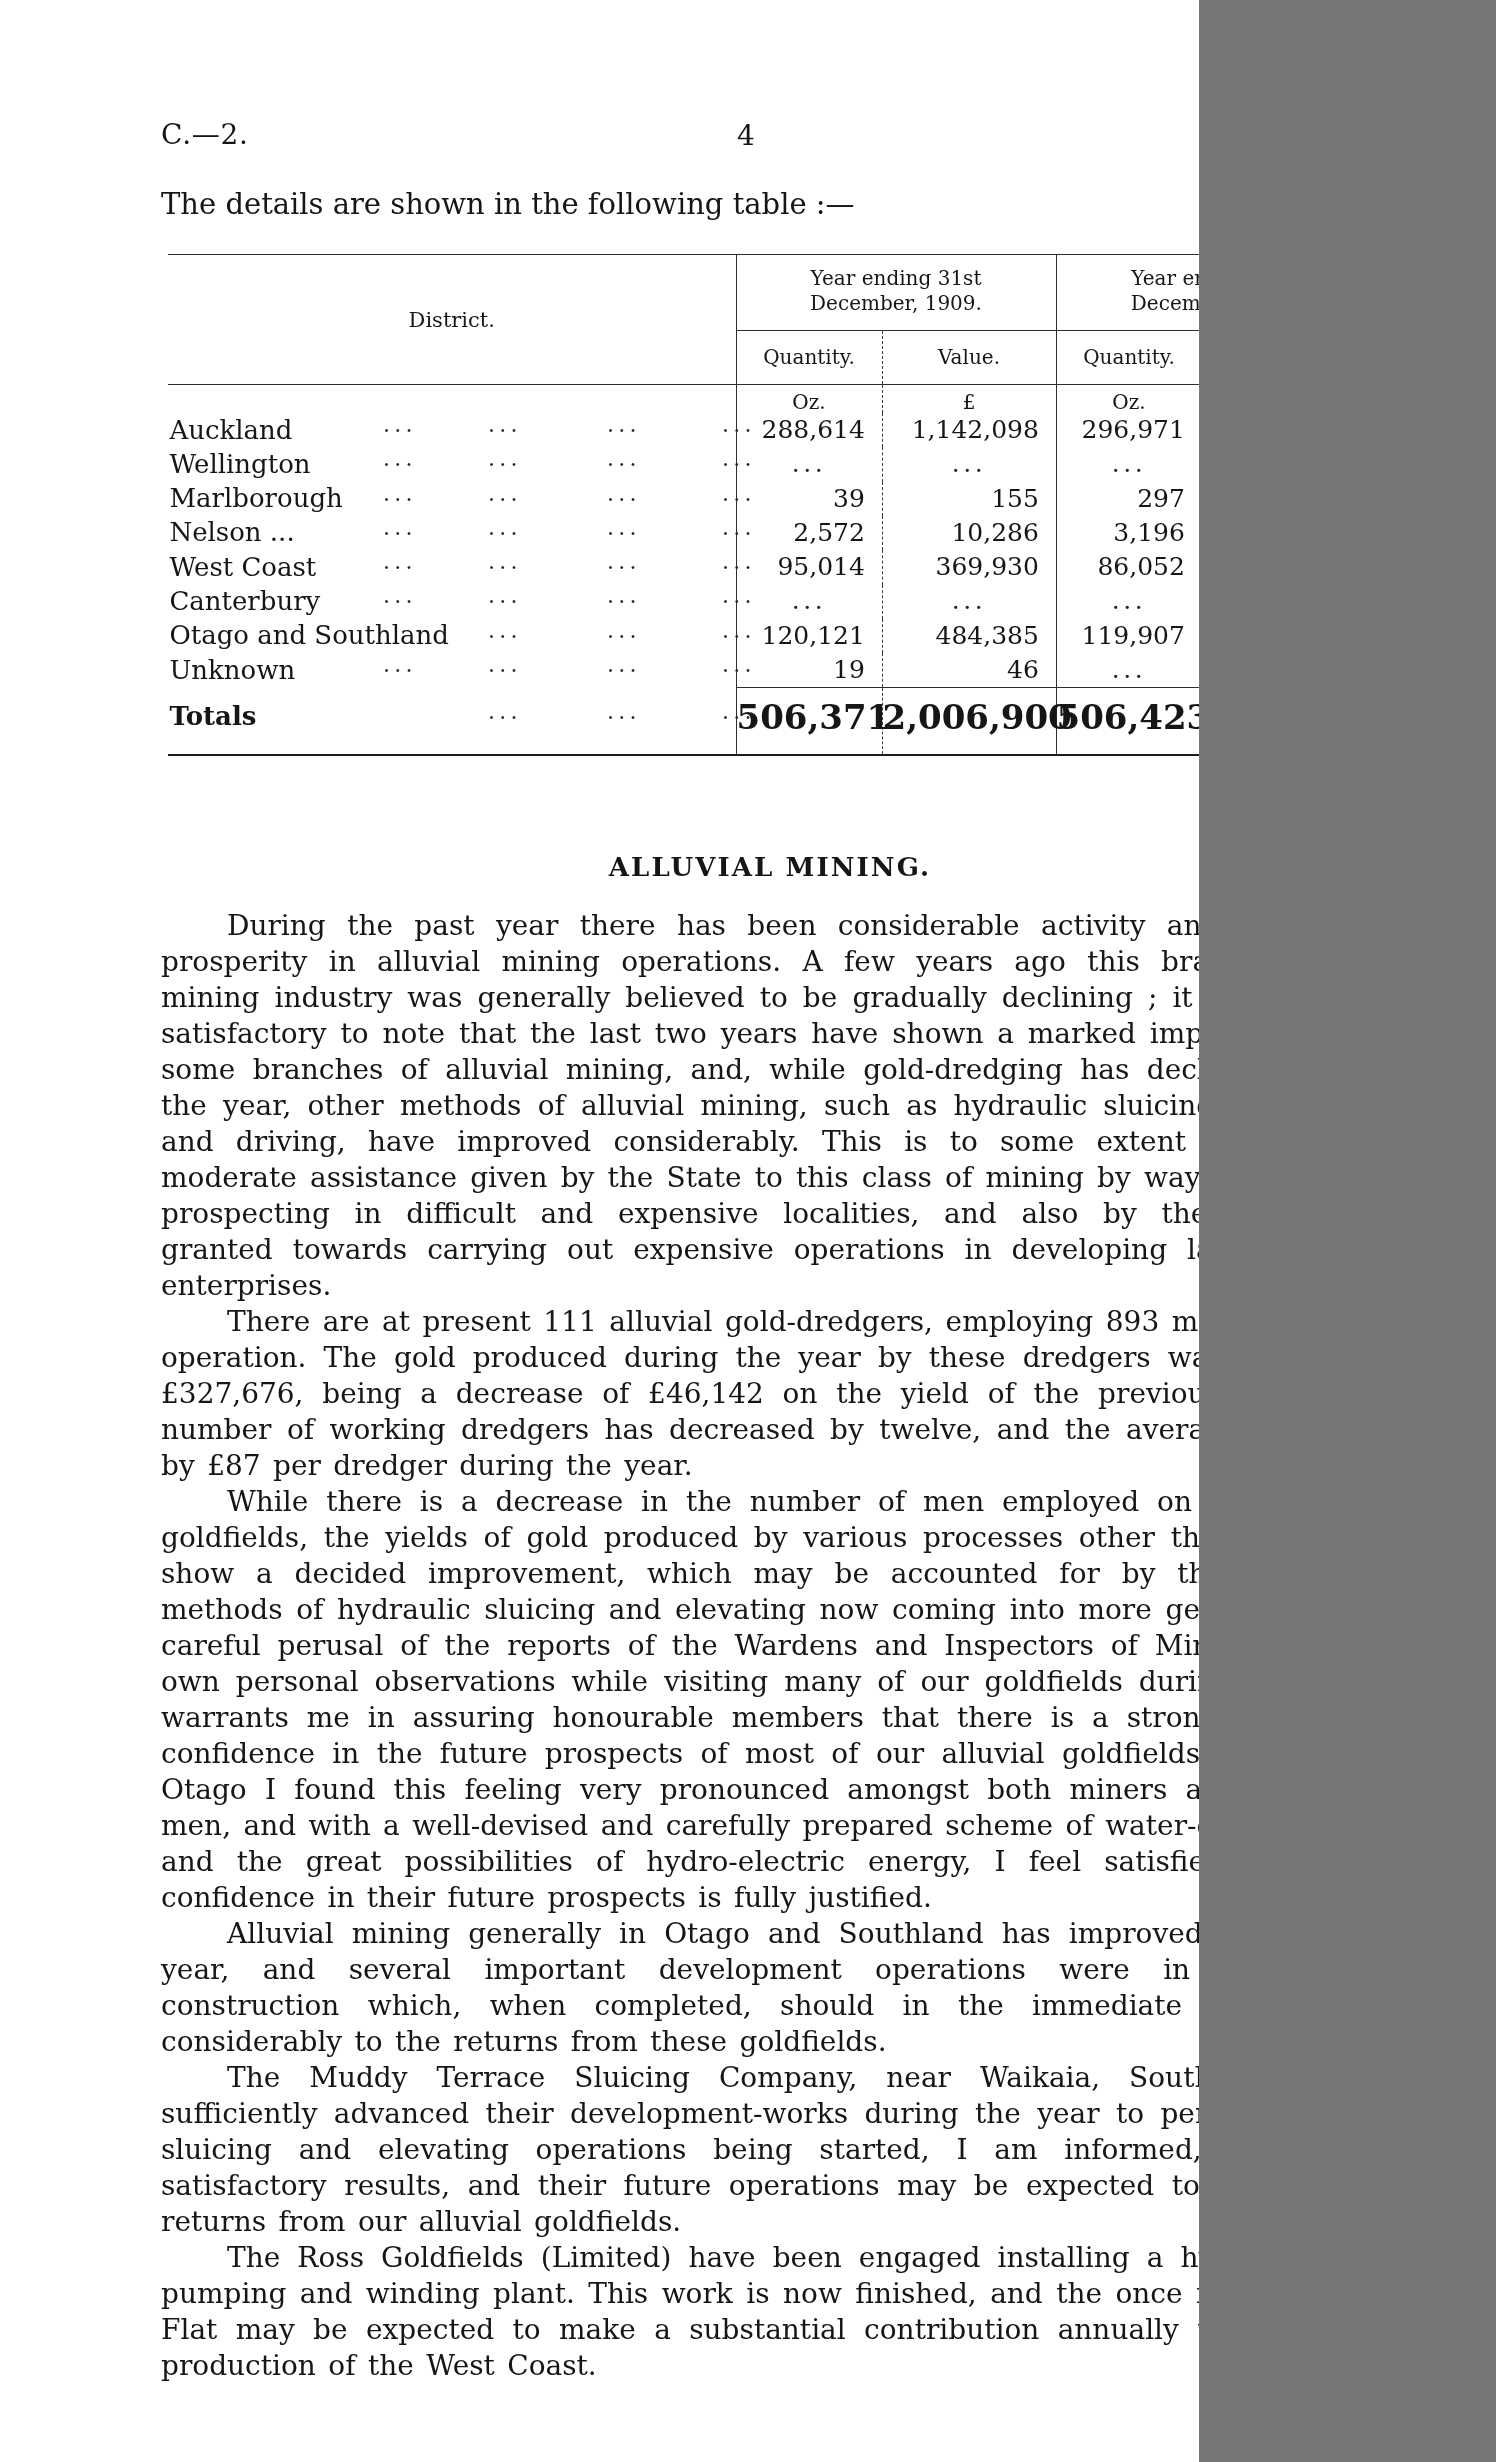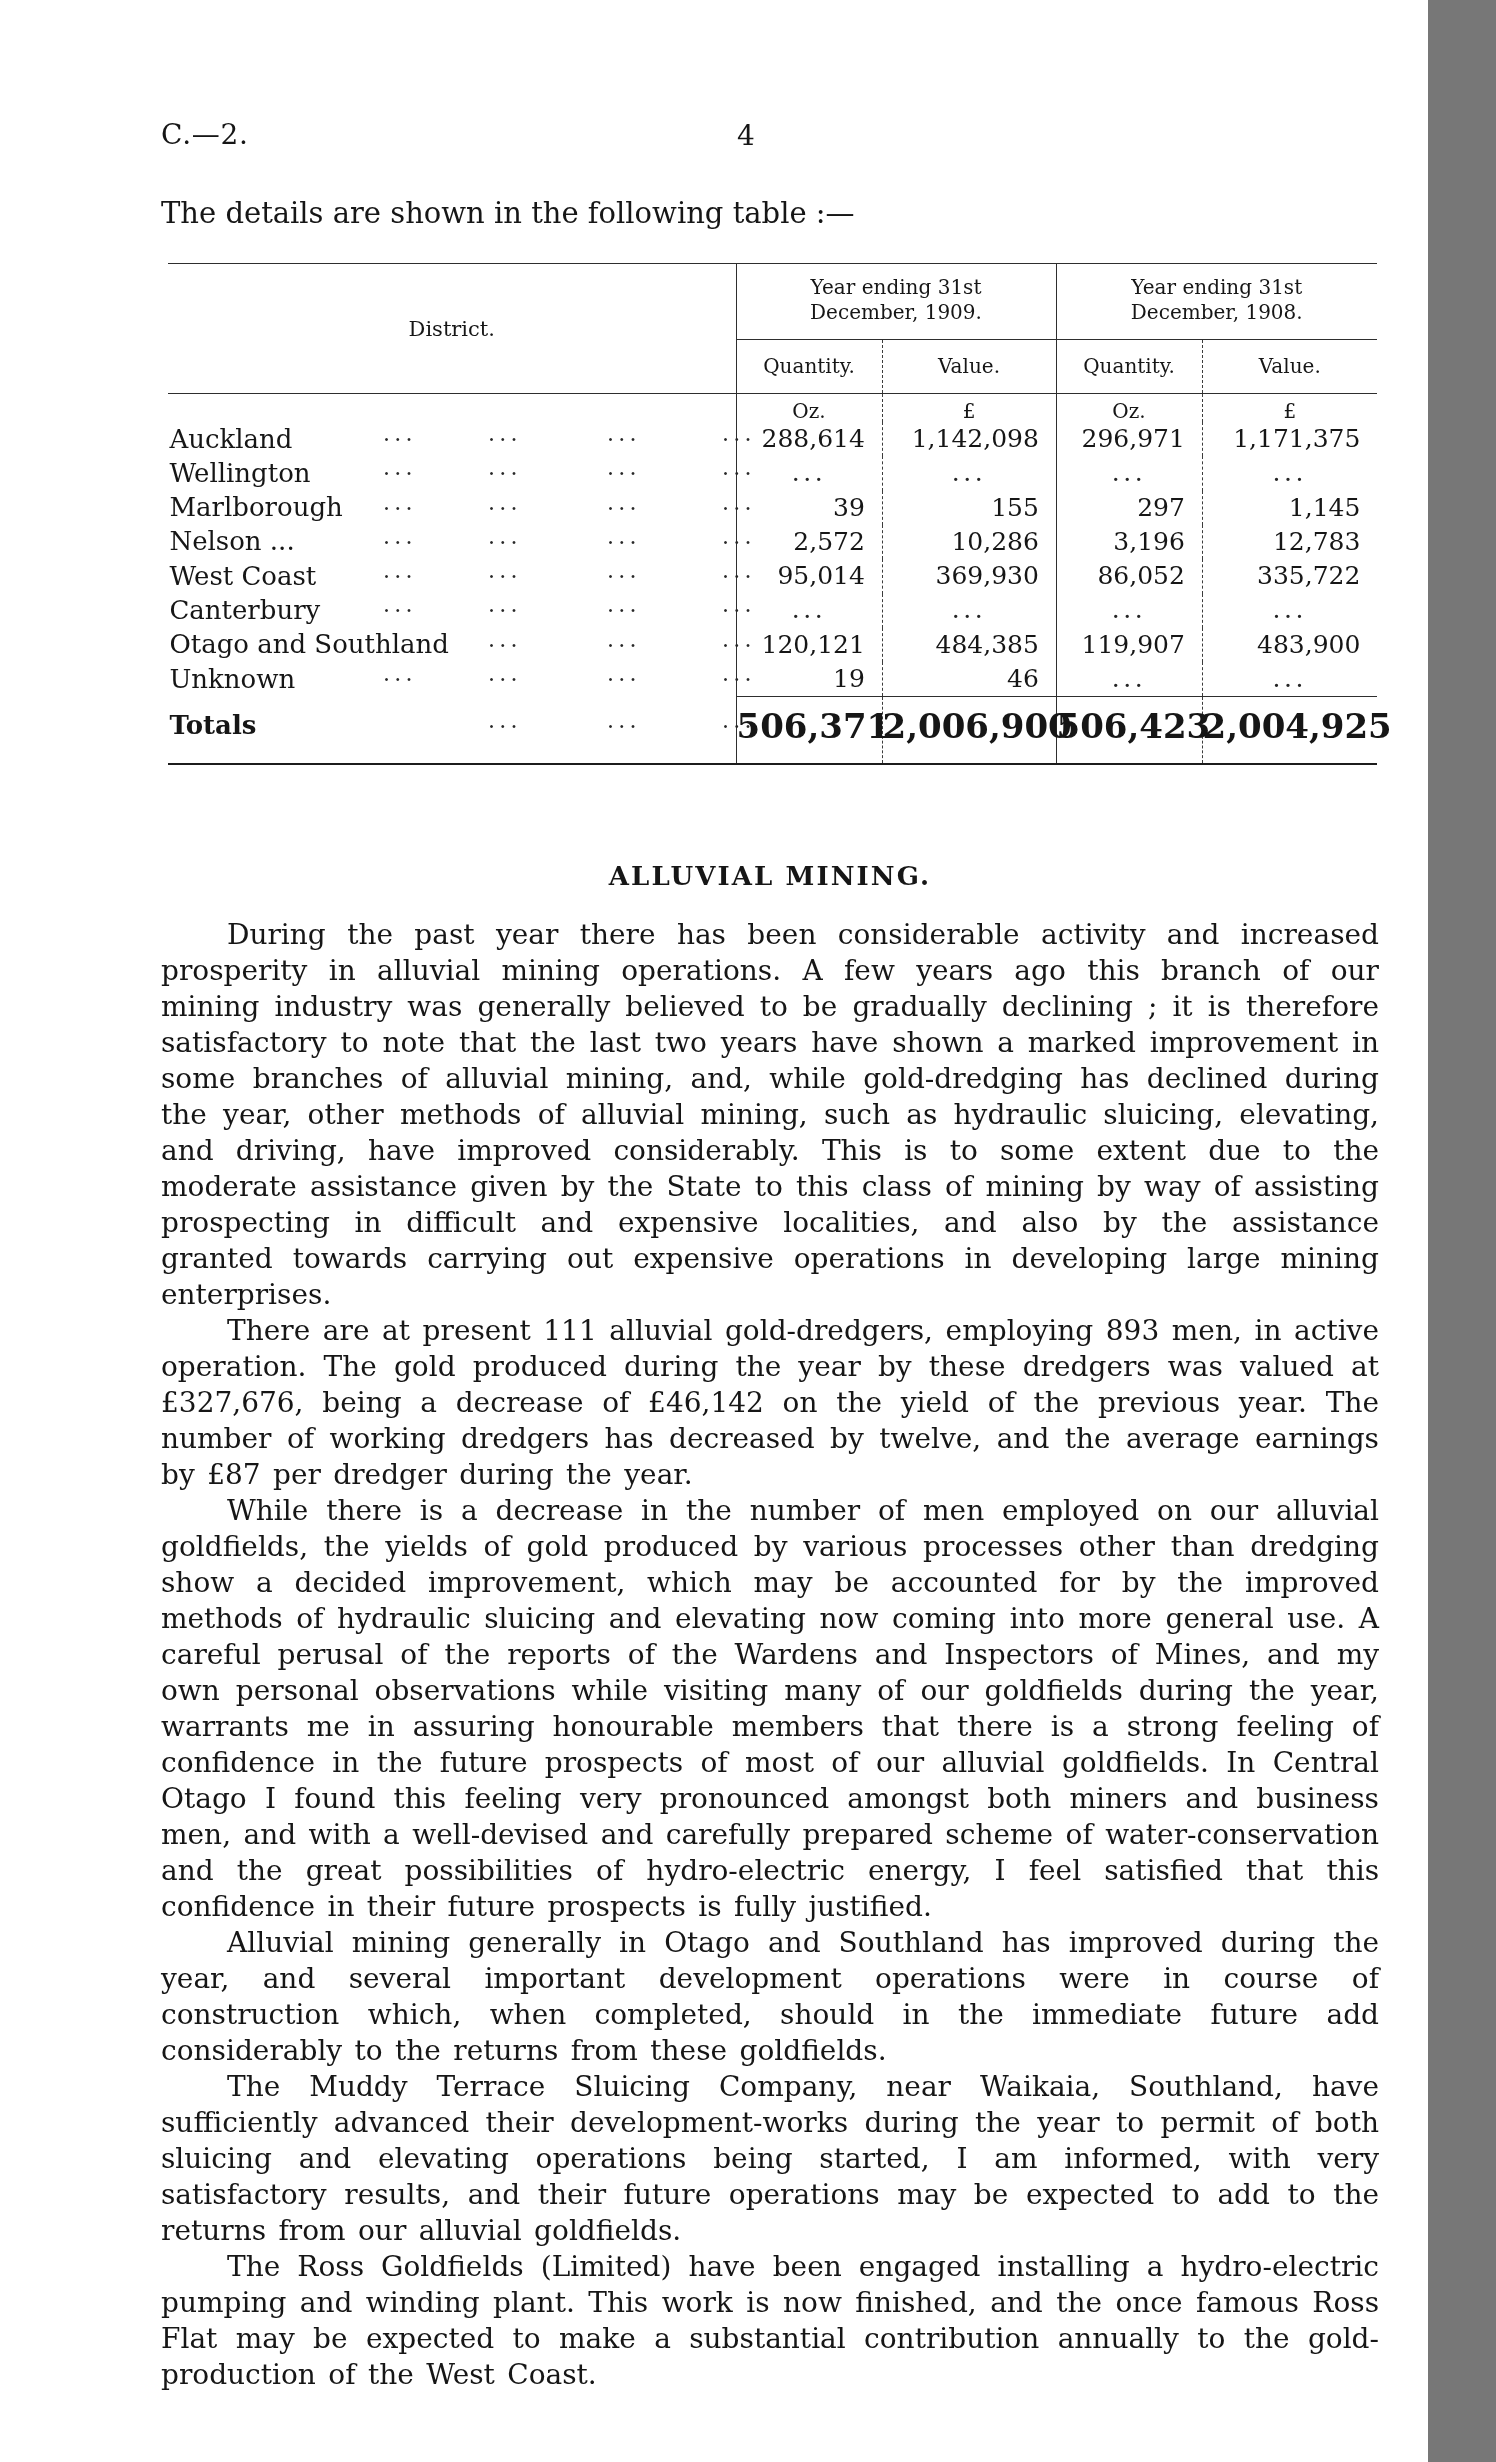--- a/index.html
+++ b/index.html
@@ -1,25 +1,25 @@
 <!DOCTYPE html>
 <html style="font-size:11px"><head>
 <meta charset="utf-8">
 <style>
   html,body{margin:0;padding:0;background:#777;}
   .page{
-    position:relative;width:1428px;height:2462px;background:#ffffff;
+    position:relative;width:1199px;height:2462px;background:#ffffff;
     color:#161616;font-family:"DejaVu Serif", serif;overflow:hidden;
   }
   
   .running-head{position:absolute;top:118px;left:161px;right:118px;height:42px;}
   .doc-ref{font-size:28px;letter-spacing:0.7px;}
   .pageno{position:absolute;left:576px;top:1.4px;font-size:28px;}
   
-  .content{position:absolute;top:196px;left:161px;width:1218px;}
+  .content{position:absolute;top:187px;left:161px;width:1218px;}
   .intro{margin:0 0 32px 0;font-size:29px;line-height:35px;}
   
   table.data-table{
     border-collapse:collapse;table-layout:fixed;
     width:1209px;margin-left:7px;
     border-top:1.4px solid #2e2e2e;border-bottom:2.8px solid #1c1c1c;
   }
   col.c-district{width:568px}
   col.c-q1{width:146px}
   col.c-v1{width:174px}

